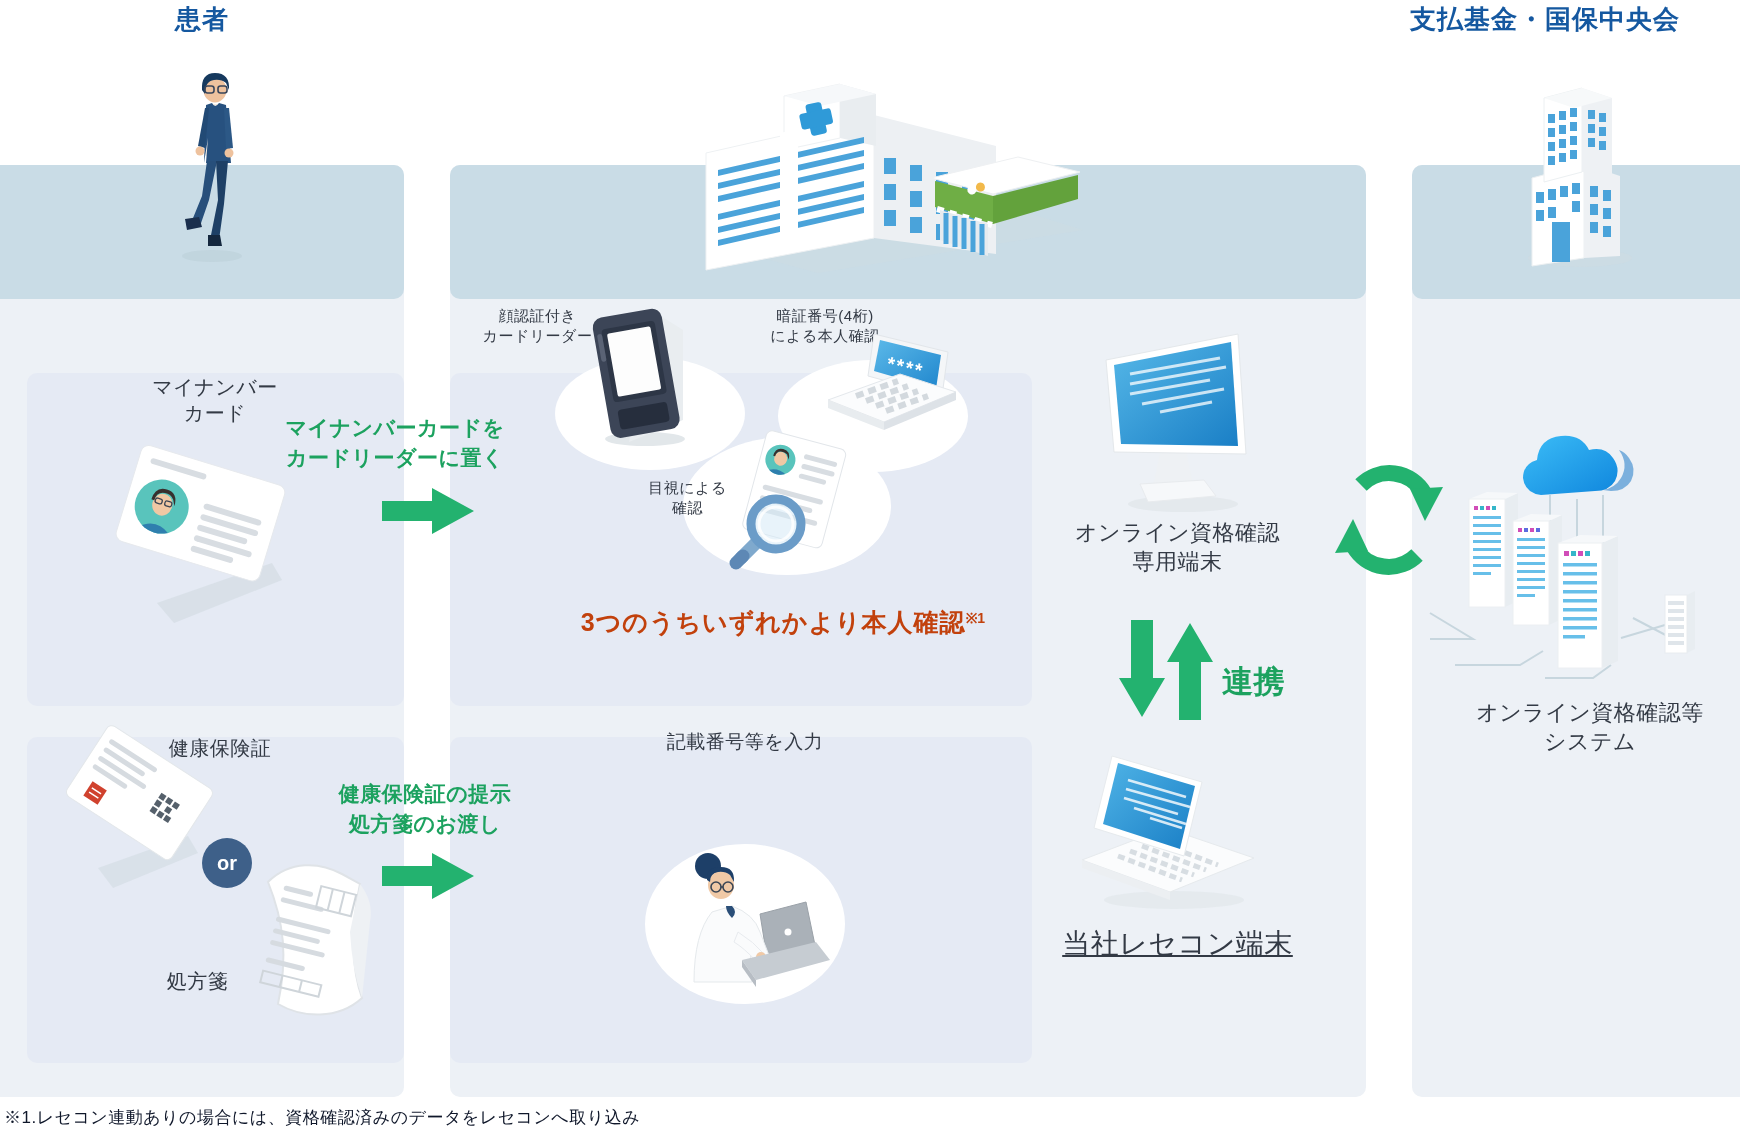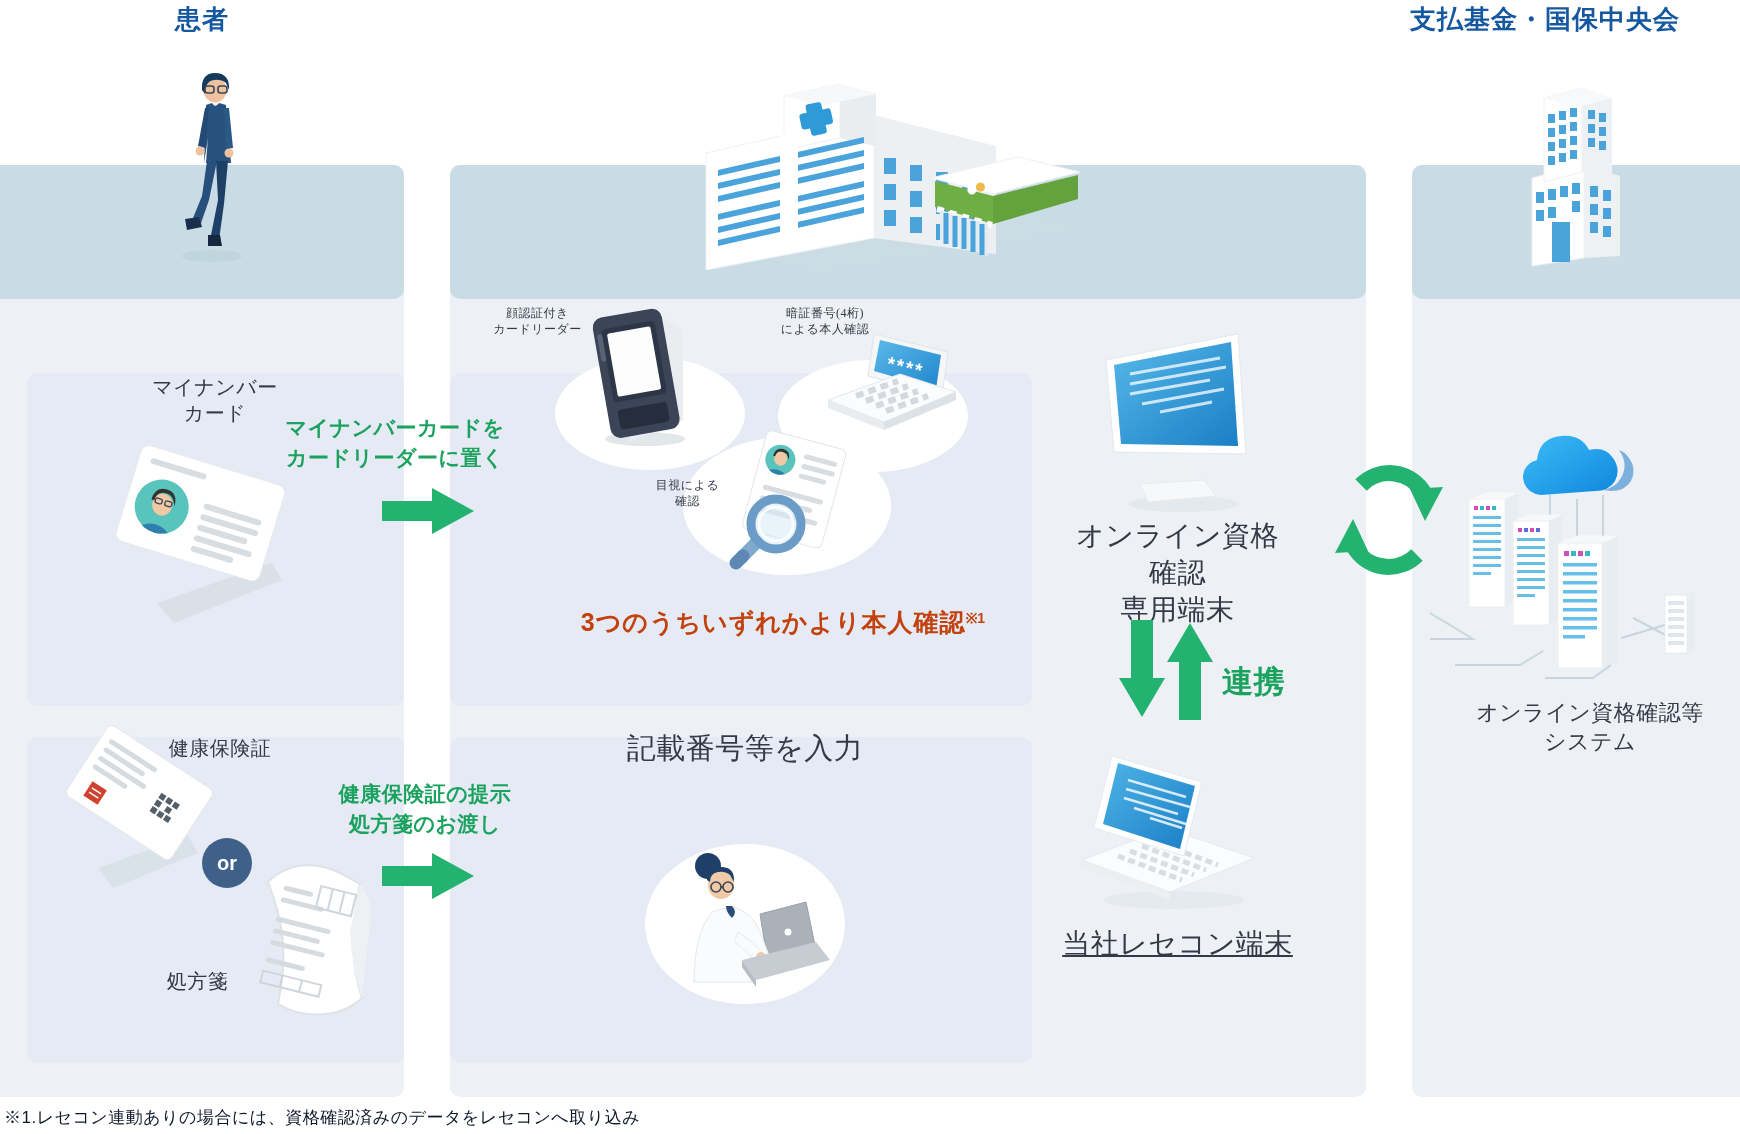--- a/index.html
+++ b/index.html
@@ -8,22 +8,22 @@
     font-family:"Liberation Sans",sans-serif;color:#333a45;
   }
   .backdrop{position:absolute;top:165px;height:932px;background:#edf1f6;}
   .band{position:absolute;top:165px;height:134px;background:#c9dce6;}
   .r-right{border-radius:0 10px 10px 0;}
   .r-left{border-radius:10px 0 0 10px;}
   .r-all{border-radius:10px;}
   .panel{position:absolute;background:#e5eaf4;border-radius:10px;}
   .hdr{position:absolute;top:2px;font-size:26px;font-weight:bold;color:#1558a0;text-align:center;letter-spacing:1px;}
   .lbl{position:absolute;text-align:center;font-size:20px;line-height:1.32;color:#333a45;letter-spacing:.5px;}
-  .lbl.small{font-size:12px;font-family:Liberation Serif, serif;}
-  .lbl.big{font-size:29px;}
+  .lbl.small{font-size:15px;}
+  .lbl.big{font-size:19px;}
   .green-lbl{position:absolute;text-align:center;font-size:21px;line-height:1.42;font-weight:bold;color:#1ca25f;letter-spacing:.5px;}
   .bold-note{position:absolute;text-align:center;font-size:25px;font-weight:bold;color:#c2410c;letter-spacing:1px;}
   .bold-note sup{font-size:14px;vertical-align:8px;letter-spacing:0;}
   .ellipse{position:absolute;background:#ffffff;border-radius:50%;}
   .or-circle{position:absolute;width:50px;height:50px;border-radius:50%;background:#3e6089;color:#fff;
     font-size:20px;font-weight:bold;display:flex;align-items:center;justify-content:center;}
   .footnote{position:absolute;left:4px;top:1106px;font-size:17px;color:#0f172a;letter-spacing:.5px;}
   .abs{position:absolute;}
   svg{display:block;overflow:visible;}
 </style>
@@ -404,21 +404,21 @@
       <g stroke="#ffffff" stroke-width="3" opacity=".75">
         <line x1="32" y1="42" x2="122" y2="26"></line>
         <line x1="32" y1="52" x2="128" y2="35"></line>
         <line x1="32" y1="62" x2="112" y2="48"></line>
         <line x1="44" y1="72" x2="126" y2="57"></line>
         <line x1="62" y1="80" x2="114" y2="70"></line>
       </g>
     </svg>
   </div>
 
-  <div class="lbl" style="left:1065px;top:518px;width:225px;font-size:28px;">
+  <div class="lbl" style="left:1065px;top:518px;width:225px;font-size:22px;">
     <div>オンライン資格確認</div>
     <div>専用端末</div>
   </div>
 
   <div class="abs" style="left:1118px;top:620px;">
     <svg width="96" height="100" viewBox="0 0 96 100">
       <polygon points="13,0 35,0 35,58 47,58 24,97 1,58 13,58" fill="#23b26f"></polygon>
       <polygon points="61,100 83,100 83,42 95,42 72,3 49,42 61,42" fill="#23b26f"></polygon>
     </svg>
   </div>

